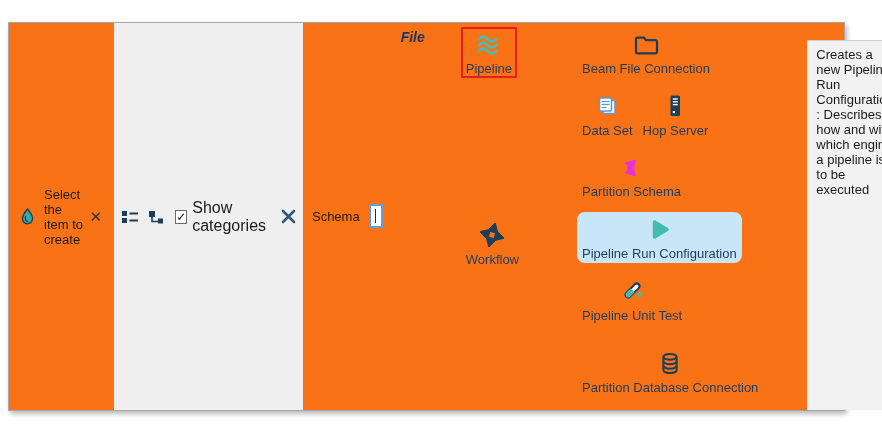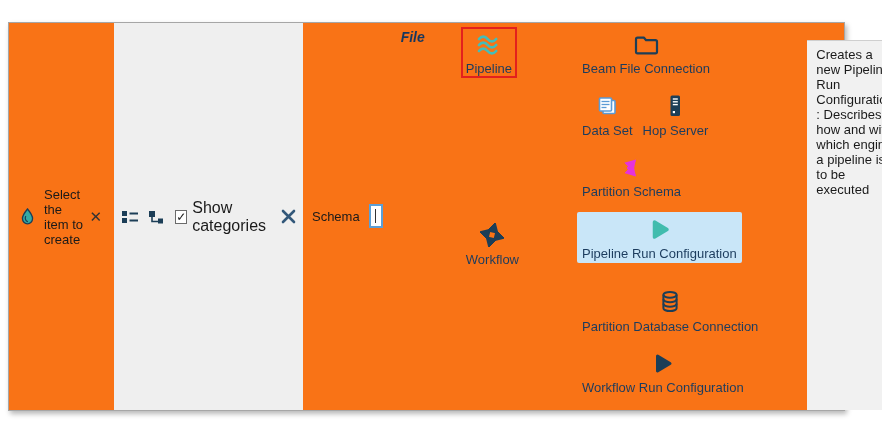--- a/index.html
+++ b/index.html
@@ -38,21 +38,21 @@
   .section-heading { font-size: 14px; font-weight: bold; font-style: italic; color: #17375e; padding: 6px 9px 3px 9px; }
   .heading-rule { border: none; border-top: 1px solid #4a4a4a; margin: 0 9px; }
   .light-rule { border: none; border-top: 1px solid #d6d6d6; margin: 3px 9px 0 9px; }
 
   
   .items-row { display: flex; flex-wrap: wrap; align-items: flex-start; padding: 4px 26px 2px 9px; }
   .item { display: flex; flex-direction: column; align-items: center; gap: 3px; padding: 4px 5px 2px 5px; cursor: default; }
   .item .icon { width: 27px; height: 27px; display: flex; align-items: center; justify-content: center; }
   .item .label { font-size: 13px; color: #1c3c5e; white-space: nowrap; }
   .item.red-outline { border: 2px solid #e3201d; padding: 2px 3px 0 3px; }
-  .item.selected { background: #c9e6f8; border-radius: 2px; }
+  .item.selected { background: #c9e6f8; border-radius: 8px; }
   .flex-break { width: 100%; height: 0; }
 
   
   .status {
     margin-top: 17px; flex: 1; background: #f1f1f1; border-top: 1px solid #cfcfcf;
     padding: 6px 9px; font-size: 13px; color: #1a1a1a;
   }
 </style>
 </head>
 <body>
@@ -199,45 +199,49 @@
 
     <div class="item selected">
       <span class="icon">
         <svg width="27" height="27" viewBox="0 0 27 27">
           <path d="M8.5 6 L21 13.5 L8.5 21 z" fill="#41bcae" stroke="#41bcae" stroke-width="3.5" stroke-linejoin="round"></path>
         </svg>
       </span>
       <span class="label">Pipeline Run Configuration</span>
     </div>
 
+    <div class="item">
+      <span class="icon">
+        <svg width="27" height="27" viewBox="0 0 27 27">
+          <g transform="rotate(45 13 13)">
+            <rect x="10.3" y="3.5" width="5.4" height="17.5" rx="2.7" fill="#ffffff" stroke="#1c3e57" stroke-width="2"></rect>
+            <path d="M10.3 12 h5.4 v6.3 a2.7 2.7 0 0 1 -5.4 0 z" fill="#41bcae"></path>
+          </g>
+          <path d="M20.5 13.2 c0 0 -2 2.6 -2 3.9 a2 2 0 0 0 4 0 c0 -1.3 -2 -3.9 -2 -3.9 z" fill="#41bcae"></path>
+        </svg>
+      </span>
+      <span class="label">Pipeline Unit Test</span>
+    </div>
 
     <div class="flex-break"></div>
 
     <div class="item">
       <span class="icon">
         <svg width="26" height="26" viewBox="0 0 26 26">
           <g fill="none" stroke="#1c3e57" stroke-width="2">
             <ellipse cx="13" cy="5.8" rx="6.6" ry="2.9"></ellipse>
             <path d="M6.4 5.8 v13.4 c0 1.6 3 2.9 6.6 2.9 s6.6 -1.3 6.6 -2.9 V5.8"></path>
             <path d="M6.4 10.3 c0 1.6 3 2.9 6.6 2.9 s6.6 -1.3 6.6 -2.9"></path>
             <path d="M6.4 14.8 c0 1.6 3 2.9 6.6 2.9 s6.6 -1.3 6.6 -2.9"></path>
           </g>
         </svg>
       </span>
       <span class="label">Partition Database Connection</span>
     </div>
 
-    <div class="item">
-      <span class="icon">
-        <svg width="27" height="27" viewBox="0 0 27 27">
-          <path d="M8.5 6 L21 13.5 L8.5 21 z" fill="#1c3e57" stroke="#1c3e57" stroke-width="3" stroke-linejoin="round"></path>
-        </svg>
-      </span>
-      <span class="label">Workflow Run Configuration</span>
-    </div>
 
   </div>
 
   <hr class="light-rule">
 
   <div class="status">
     <span>Creates a new Pipeline Run Configuration : Describes how and with which engine a pipeline is to be executed</span>
   </div>
 
 </div>

